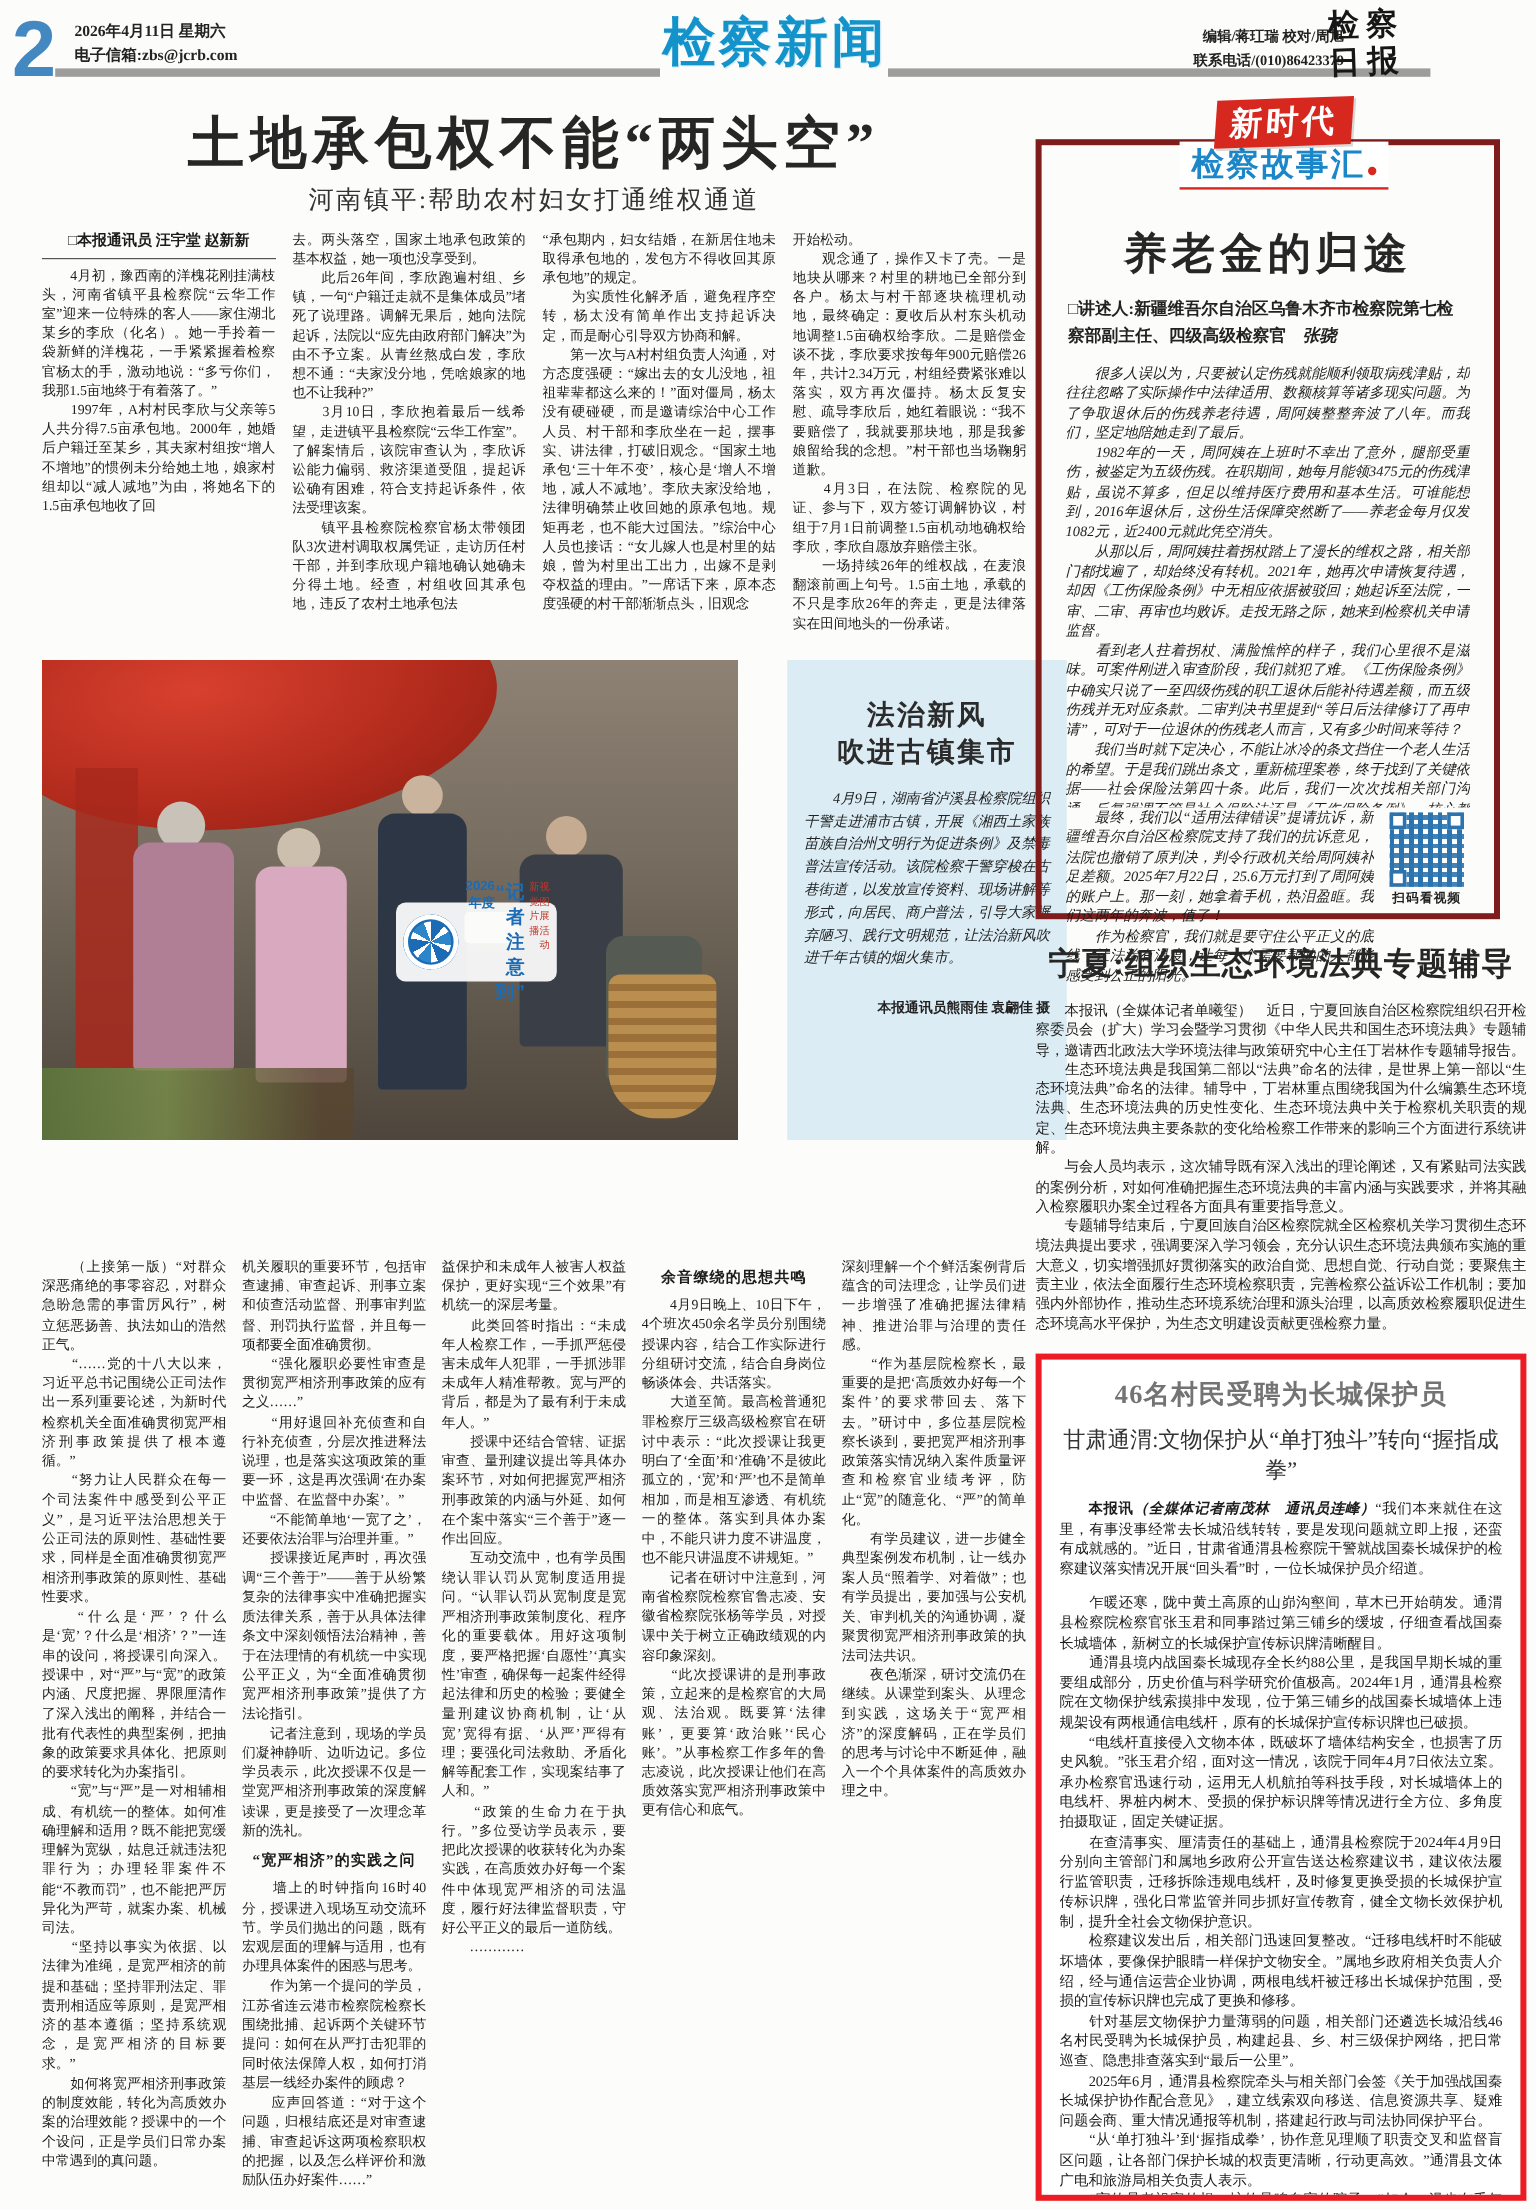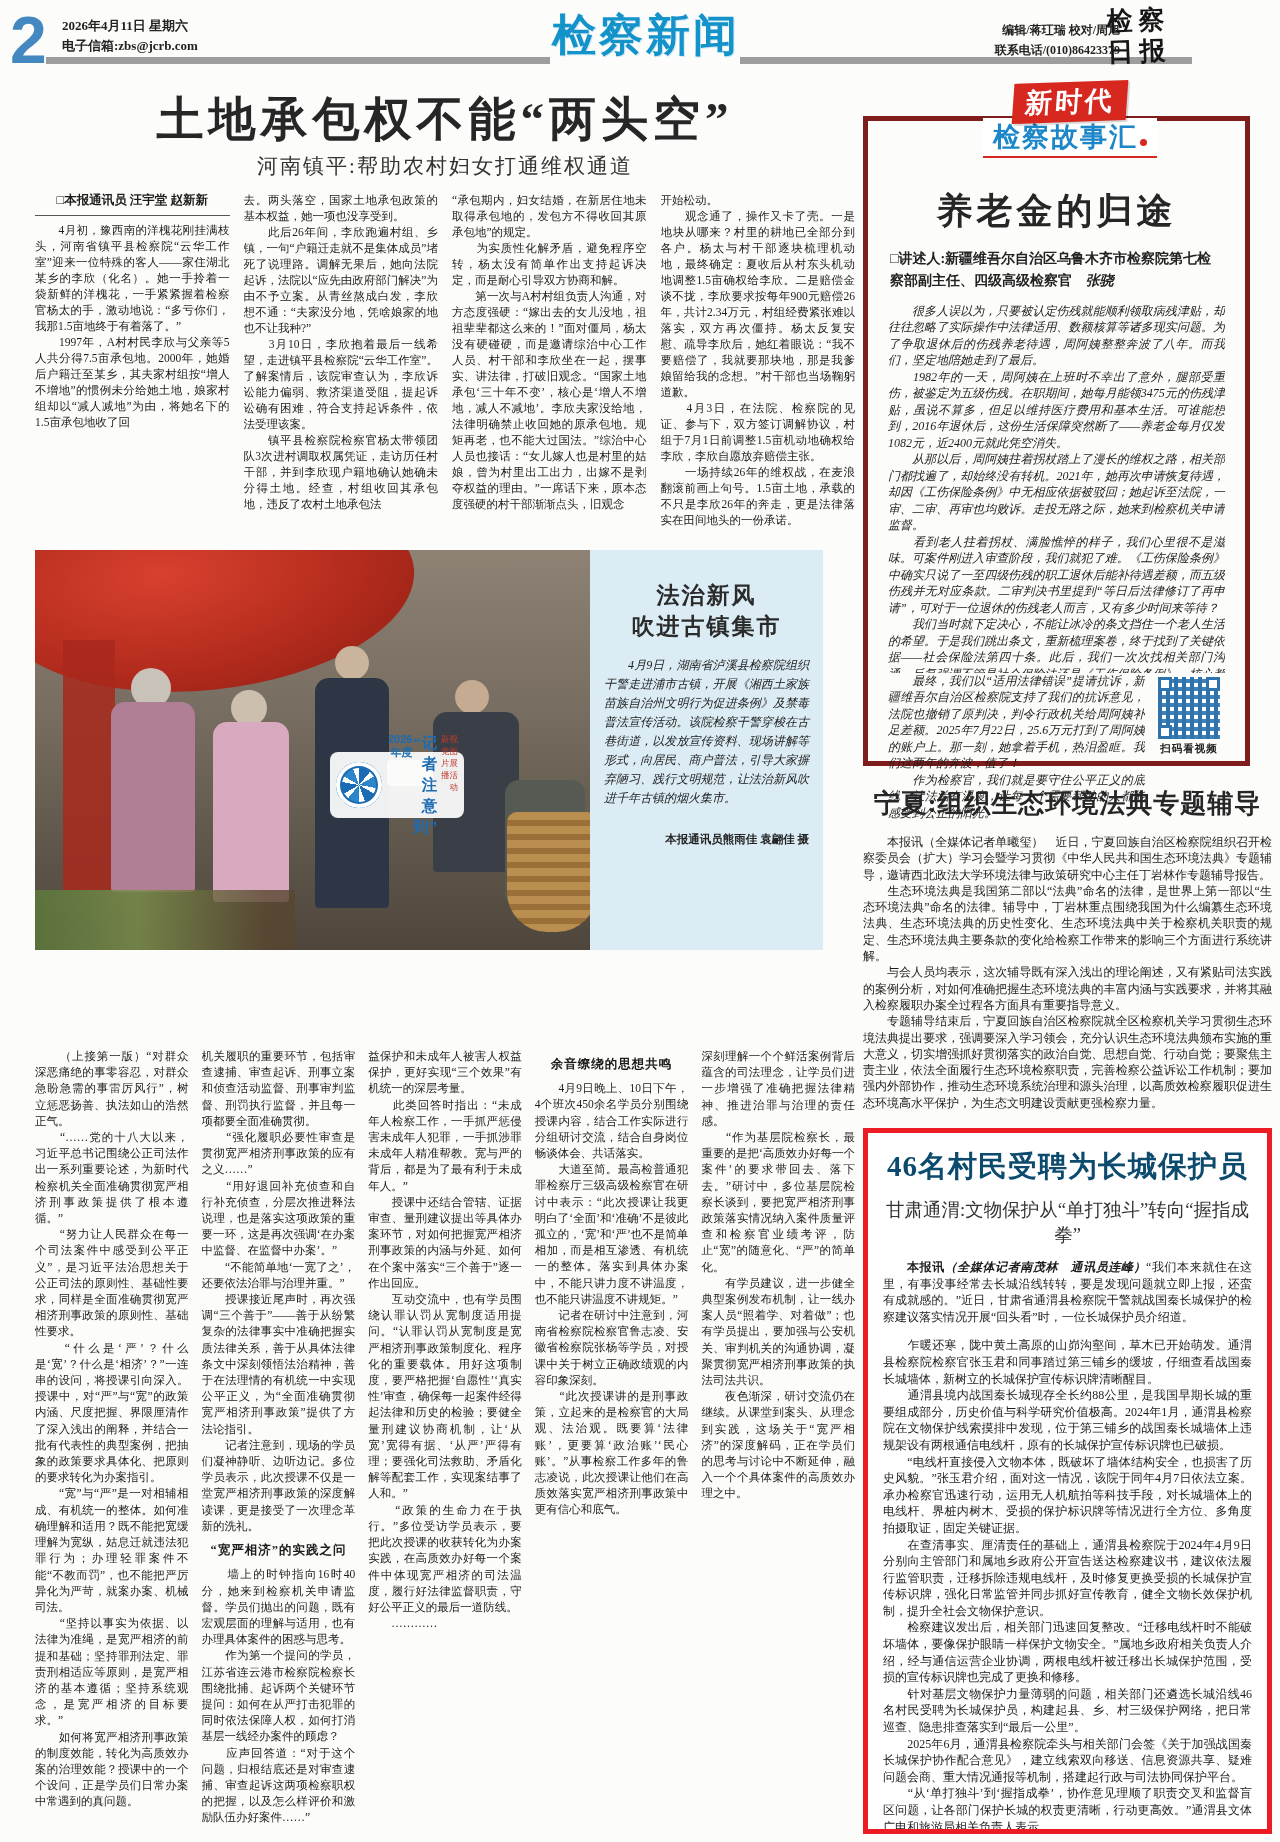--- a/index.html
+++ b/index.html
@@ -50,21 +50,21 @@
   .aperture{width:46px;height:46px;border-radius:50%;flex:none;
             background:conic-gradient(#1b6cb5 0 40deg,#fff 40deg 60deg,#2c86c9 60deg 100deg,#fff 100deg 120deg,
             #1b6cb5 120deg 160deg,#fff 160deg 180deg,#2c86c9 180deg 220deg,#fff 220deg 240deg,
             #1b6cb5 240deg 280deg,#fff 280deg 300deg,#2c86c9 300deg 340deg,#fff 340deg 360deg);
             box-shadow:inset 0 0 0 4px #fff, inset 0 0 0 6px #1b6cb5;}
   .badge-tx{display:flex;flex-direction:row;line-height:1.15;text-align:right;}
   .badge-y{font:bold 11px "Liberation Sans",sans-serif;color:#1b6cb5;}
   .badge-t{font:bold 15.5px "Liberation Sans",sans-serif;color:#1b6cb5;letter-spacing:1px;}
   .badge-s{font:8.5px "Liberation Sans",sans-serif;color:#c0392b;margin-top:1px;}
   
-  .caption{left:590px;top:550px;width:233px;height:400px;background:#dbecf4;box-sizing:border-box;
+  .caption{left:656px;top:550px;width:233px;height:400px;background:#dbecf4;box-sizing:border-box;
            padding:30px 14px 10px 14px;overflow:hidden;}
   .cap-t{text-align:center;font-weight:bold;font-size:23px;letter-spacing:2px;color:#2b2b2b;line-height:1.35;}
   .cap-b{margin-top:14px;font-size:12px;line-height:19px;text-align:justify;font-style:italic;
          white-space:pre-line;color:#222;}
   .cap-credit{margin-top:24px;text-align:right;font-size:11.5px;font-weight:bold;color:#222;}
   
   .storybox{left:863px;top:116px;width:387px;height:650px;border:5px solid #7f1d1d;box-sizing:border-box;}
   .nst-badge{left:955px;top:82px;width:230px;text-align:center;background:transparent;}
   .nst{display:inline-block;background:#d6281f;color:#fff;font:bold 27px "Liberation Sans",sans-serif;
        padding:2px 12px;transform:rotate(-2deg) skewX(-6deg);letter-spacing:3px;box-shadow:2px 2px 0 rgba(0,0,0,.15);}
@@ -86,21 +86,21 @@
   .qr b:nth-child(1){left:0;top:0;} .qr b:nth-child(2){right:0;top:0;} .qr b:nth-child(3){left:0;bottom:0;}
   .qr-lab{font-size:10.5px;margin-top:3px;font-weight:bold;color:#222;letter-spacing:1px;}
   
   .nx-hl{left:863px;top:786px;width:409px;text-align:center;font-weight:bold;font-size:26px;
          letter-spacing:1px;color:#262626;}
   .nx-body{left:863px;top:834px;width:409px;height:282px;font-size:12px;line-height:16.3px;
            text-align:justify;white-space:pre-line;overflow:hidden;}
   
   .redbox{left:863px;top:1128px;width:409px;height:706px;border:5px solid #ec1c24;box-sizing:border-box;
           padding:14px 15px 10px 15px;overflow:hidden;background:#fff;}
-  .rb-hl{text-align:center;font-weight:bold;font-size:29px;letter-spacing:1px;color:#0c4a6e;}
+  .rb-hl{text-align:center;font-weight:bold;font-size:22px;letter-spacing:1px;color:#737373;}
   .rb-sub{text-align:center;font-size:18.5px;margin-top:10px;color:#333;letter-spacing:0px;}
   .rb-lead{margin-top:12px;font-size:12px;line-height:16.6px;text-align:justify;text-indent:2em;}
   .rb-lead b{font-weight:bold;}
   .rb-lead em{font-style:italic;font-weight:bold;}
   .rb-body{font-size:12px;line-height:16.6px;text-align:justify;white-space:pre-line;overflow:hidden;}
   
   .tr-hl{left:35px;top:980px;width:820px;text-align:center;font-weight:bold;font-size:34px;
          letter-spacing:2px;color:#262626;}
   .tr-cols{left:35px;top:1048px;width:820px;height:790px;display:flex;gap:13px;}
   .tr-col{flex:1;overflow:hidden;font-size:11.5px;line-height:16.2px;text-align:justify;}
@@ -251,21 +251,21 @@
 　　如何将宽严相济刑事政策的制度效能，转化为高质效办案的治理效能？授课中的一个个设问，正是学员们日常办案中常遇到的真问题。</div>
     </div>
     <div class="tr-col">
       <div class="tr-seg">机关履职的重要环节，包括审查逮捕、审查起诉、刑事立案和侦查活动监督、刑事审判监督、刑罚执行监督，并且每一项都要全面准确贯彻。
 　　“强化履职必要性审查是贯彻宽严相济刑事政策的应有之义……”
 　　“用好退回补充侦查和自行补充侦查，分层次推进释法说理，也是落实这项政策的重要一环，这是再次强调‘在办案中监督、在监督中办案’。”
 　　“不能简单地‘一宽了之’，还要依法治罪与治理并重。”
 　　授课接近尾声时，再次强调“三个善于”——善于从纷繁复杂的法律事实中准确把握实质法律关系，善于从具体法律条文中深刻领悟法治精神，善于在法理情的有机统一中实现公平正义，为“全面准确贯彻宽严相济刑事政策”提供了方法论指引。
 　　记者注意到，现场的学员们凝神静听、边听边记。多位学员表示，此次授课不仅是一堂宽严相济刑事政策的深度解读课，更是接受了一次理念革新的洗礼。</div>
       <div class="tr-sub">“宽严相济”的实践之问</div>
-      <div class="tr-seg">　　墙上的时钟指向16时40分，她来到检察机关申请监督。学员们抛出的问题，既有宏观层面的理解与适用，也有办理具体案件的困惑与思考。
+      <div class="tr-seg">　　墙上的时钟指向16时40分，授课进入现场互动交流环节。学员们抛出的问题，既有宏观层面的理解与适用，也有办理具体案件的困惑与思考。
 　　作为第一个提问的学员，江苏省连云港市检察院检察长围绕批捕、起诉两个关键环节提问：如何在从严打击犯罪的同时依法保障人权，如何打消基层一线经办案件的顾虑？
 　　应声回答道：“对于这个问题，归根结底还是对审查逮捕、审查起诉这两项检察职权的把握，以及怎么样评价和激励队伍办好案件……”</div>
     </div>
     <div class="tr-col">
       <div class="tr-seg">益保护和未成年人被害人权益保护，更好实现“三个效果”有机统一的深层考量。
 　　此类回答时指出：“未成年人检察工作，一手抓严惩侵害未成年人犯罪，一手抓涉罪未成年人精准帮教。宽与严的背后，都是为了最有利于未成年人。”
 　　授课中还结合管辖、证据审查、量刑建议提出等具体办案环节，对如何把握宽严相济刑事政策的内涵与外延、如何在个案中落实“三个善于”逐一作出回应。
 　　互动交流中，也有学员围绕认罪认罚从宽制度适用提问。“认罪认罚从宽制度是宽严相济刑事政策制度化、程序化的重要载体。用好这项制度，要严格把握‘自愿性’‘真实性’审查，确保每一起案件经得起法律和历史的检验；要健全量刑建议协商机制，让‘从宽’宽得有据、‘从严’严得有理；要强化司法救助、矛盾化解等配套工作，实现案结事了人和。”
 　　“政策的生命力在于执行。”多位受访学员表示，要把此次授课的收获转化为办案实践，在高质效办好每一个案件中体现宽严相济的司法温度，履行好法律监督职责，守好公平正义的最后一道防线。
 　　…………</div>

